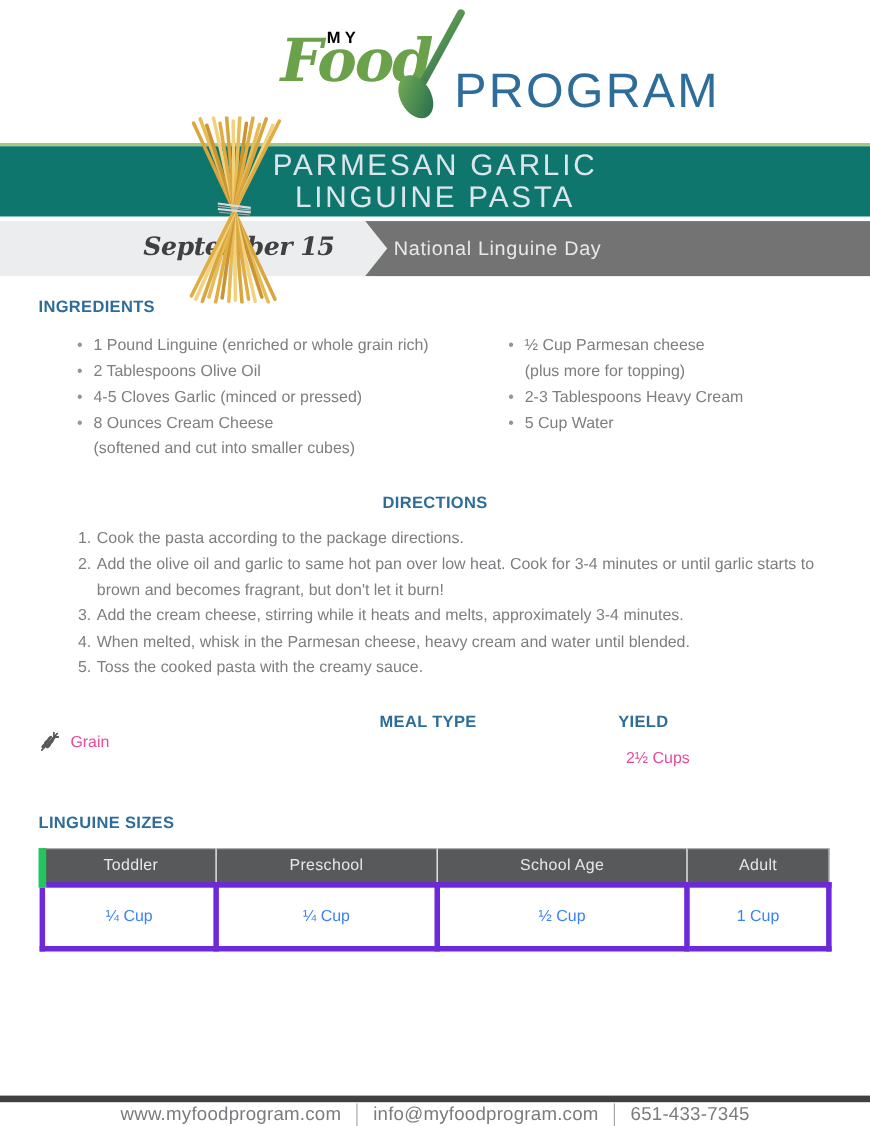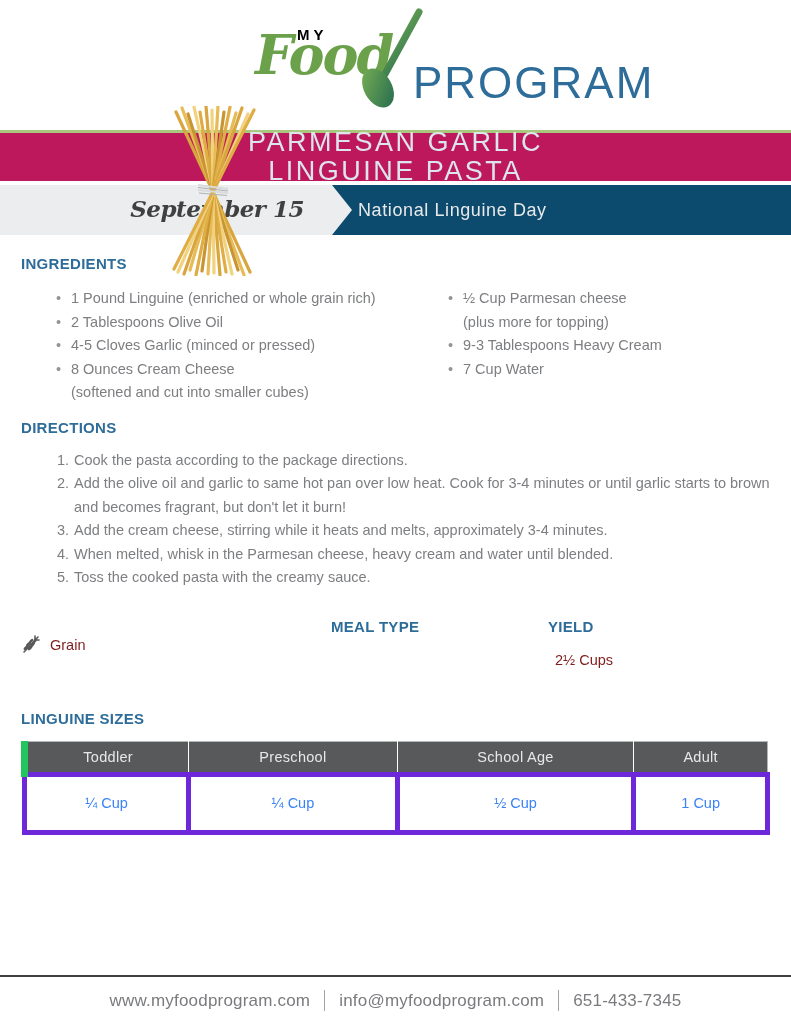--- a/index.html
+++ b/index.html
@@ -24,73 +24,73 @@
   }
   .logo-spoon { position:absolute; left:100px; top:-6px; }
   .logo-program {
     position:absolute; left:158px; top:48px;
     font-size:44px; font-weight:400; letter-spacing:2px; color:#2e6d99;
   }
 
   
   .green-line { height:3px; background:#a9c87e; }
   .blue-band {
-    height:48px; background:#be185d;
+    height:64px; background:#0f766e;
     display:flex; flex-direction:column; justify-content:center; text-align:center;
   }
   .title-line {
     color:#dce5eb; font-size:27px; line-height:29px;
     letter-spacing:2.5px; font-weight:300;
   }
   .band-gap { height:4px; background:#ffffff; }
   .ribbon { position:relative; height:50px; }
   .ribbon-dark {
     position:absolute; left:330px; right:0; top:0; bottom:0;
-    background:#0c4a6e; color:#e8e9e9; font-size:18px; letter-spacing:0.6px;
+    background:#737373; color:#e8e9e9; font-size:18px; letter-spacing:0.6px;
     line-height:50px; padding-left:28px; font-weight:300;
   }
   .ribbon-light {
     position:absolute; left:0; top:0; bottom:0; width:352px; background:#ebedee;
     clip-path:polygon(0 0, calc(100% - 20px) 0, 100% 50%, calc(100% - 20px) 100%, 0 100%);
     text-align:right; padding-right:48px; line-height:48px; z-index:2;
   }
   .date-script {
     font-family:"DejaVu Serif", serif; font-style:italic; font-weight:bold;
     font-size:23px; color:#3f4040; letter-spacing:-0.5px;
   }
   .pasta { position:absolute; left:166px; top:106px; z-index:20; }
 
   
-  .content { padding:0 21px; }
+  .content { padding:0 35px; }
   .sec-heading {
     color:#2e6d99; font-size:15px; font-weight:bold; letter-spacing:0.3px;
   }
   .h-ingredients { margin-top:20px; }
   .ing-row { display:flex; margin-top:15px; font-size:14.5px; color:#7d7e81; }
   .ing-col-left  { width:392px; }
   .ing-col-right { flex:1; }
   .ing-list { padding-left:35px; }
   .ing-item { position:relative; padding-left:15px; line-height:23.5px; }
   .ing-item::before {
     content:"•"; position:absolute; left:0; top:0; color:#939598;
   }
   .ing-note { padding-left:15px; line-height:23.5px; }
 
-  .h-directions { margin-top:14px; }
+  .h-directions { margin-top:28px;text-align:center; }
   .dir-list { margin-top:13px; padding-left:32px; font-size:14.5px; }
   .dir-step { display:flex; line-height:23.5px; }
   .dir-num { min-width:16px; margin-right:5px; text-align:right; }
 
   .info-row { display:flex; margin-top:28px; }
   .info-col1 { width:310px; }
   .info-col2 { width:217px; }
   .info-col3 { flex:1; }
   .info-val {
     margin-top:17px; display:flex; align-items:center;
-    font-size:14.5px; color:#7f1d1d;
+    font-size:14.5px; color:#ec4899;
   }
   .info-icon { margin-right:9px; display:inline-flex; }
   .yield-val { padding-left:7px; }
 
   .h-portions { margin-top:42px; }
   .portion-table {
     width:100%; margin-top:14px; border-collapse:collapse;
     border:1px solid #b5b6b8;
   }
   .portion-table th {
@@ -98,22 +98,22 @@
     height:33px; border-left:1px solid #ffffff; letter-spacing:0.3px;
   }
   .portion-table th:first-child { border-left:7px solid #22c55e; }
   .portion-table td {
     height:58px; text-align:center; color:#3b82f6; font-size:14.5px;
     border:5px solid #6d28d9;
   }
 
   
   .footer {
-    position:absolute; left:0; right:0; bottom:0; height:49px;
-    border-top:2px solid #404040; background:#ffffff;
+    position:absolute; left:0; right:0; bottom:0; height:28px;
+    border-top:6px solid #404040; background:#ffffff;
     display:flex; align-items:center; justify-content:center;
     font-size:17px; color:#7a7b7e; letter-spacing:0.2px;
   }
   .pipe { width:1px; height:21px; background:#a0a2a5; margin:0 14px; }
 </style>
 </head>
 <body>
 
 <div class="page">
 
@@ -191,22 +191,22 @@
           <div class="ing-item">2 Tablespoons Olive Oil</div>
           <div class="ing-item">4-5 Cloves Garlic (minced or pressed)</div>
           <div class="ing-item">8 Ounces Cream Cheese</div>
           <div class="ing-note">(softened and cut into smaller cubes)</div>
         </div>
       </div>
       <div class="ing-col-right">
         <div class="ing-list">
           <div class="ing-item">½ Cup Parmesan cheese</div>
           <div class="ing-note">(plus more for topping)</div>
-          <div class="ing-item">9-3 Tablespoons Heavy Cream</div>
-          <div class="ing-item">7 Cup Water</div>
+          <div class="ing-item">2-3 Tablespoons Heavy Cream</div>
+          <div class="ing-item">5 Cup Water</div>
         </div>
       </div>
     </div>
 
     <div class="sec-heading h-directions">DIRECTIONS</div>
     <div class="dir-list">
       <div class="dir-step">
         <span class="dir-num">1.</span>
         <span>Cook the pasta according to the package directions.</span>
       </div>

